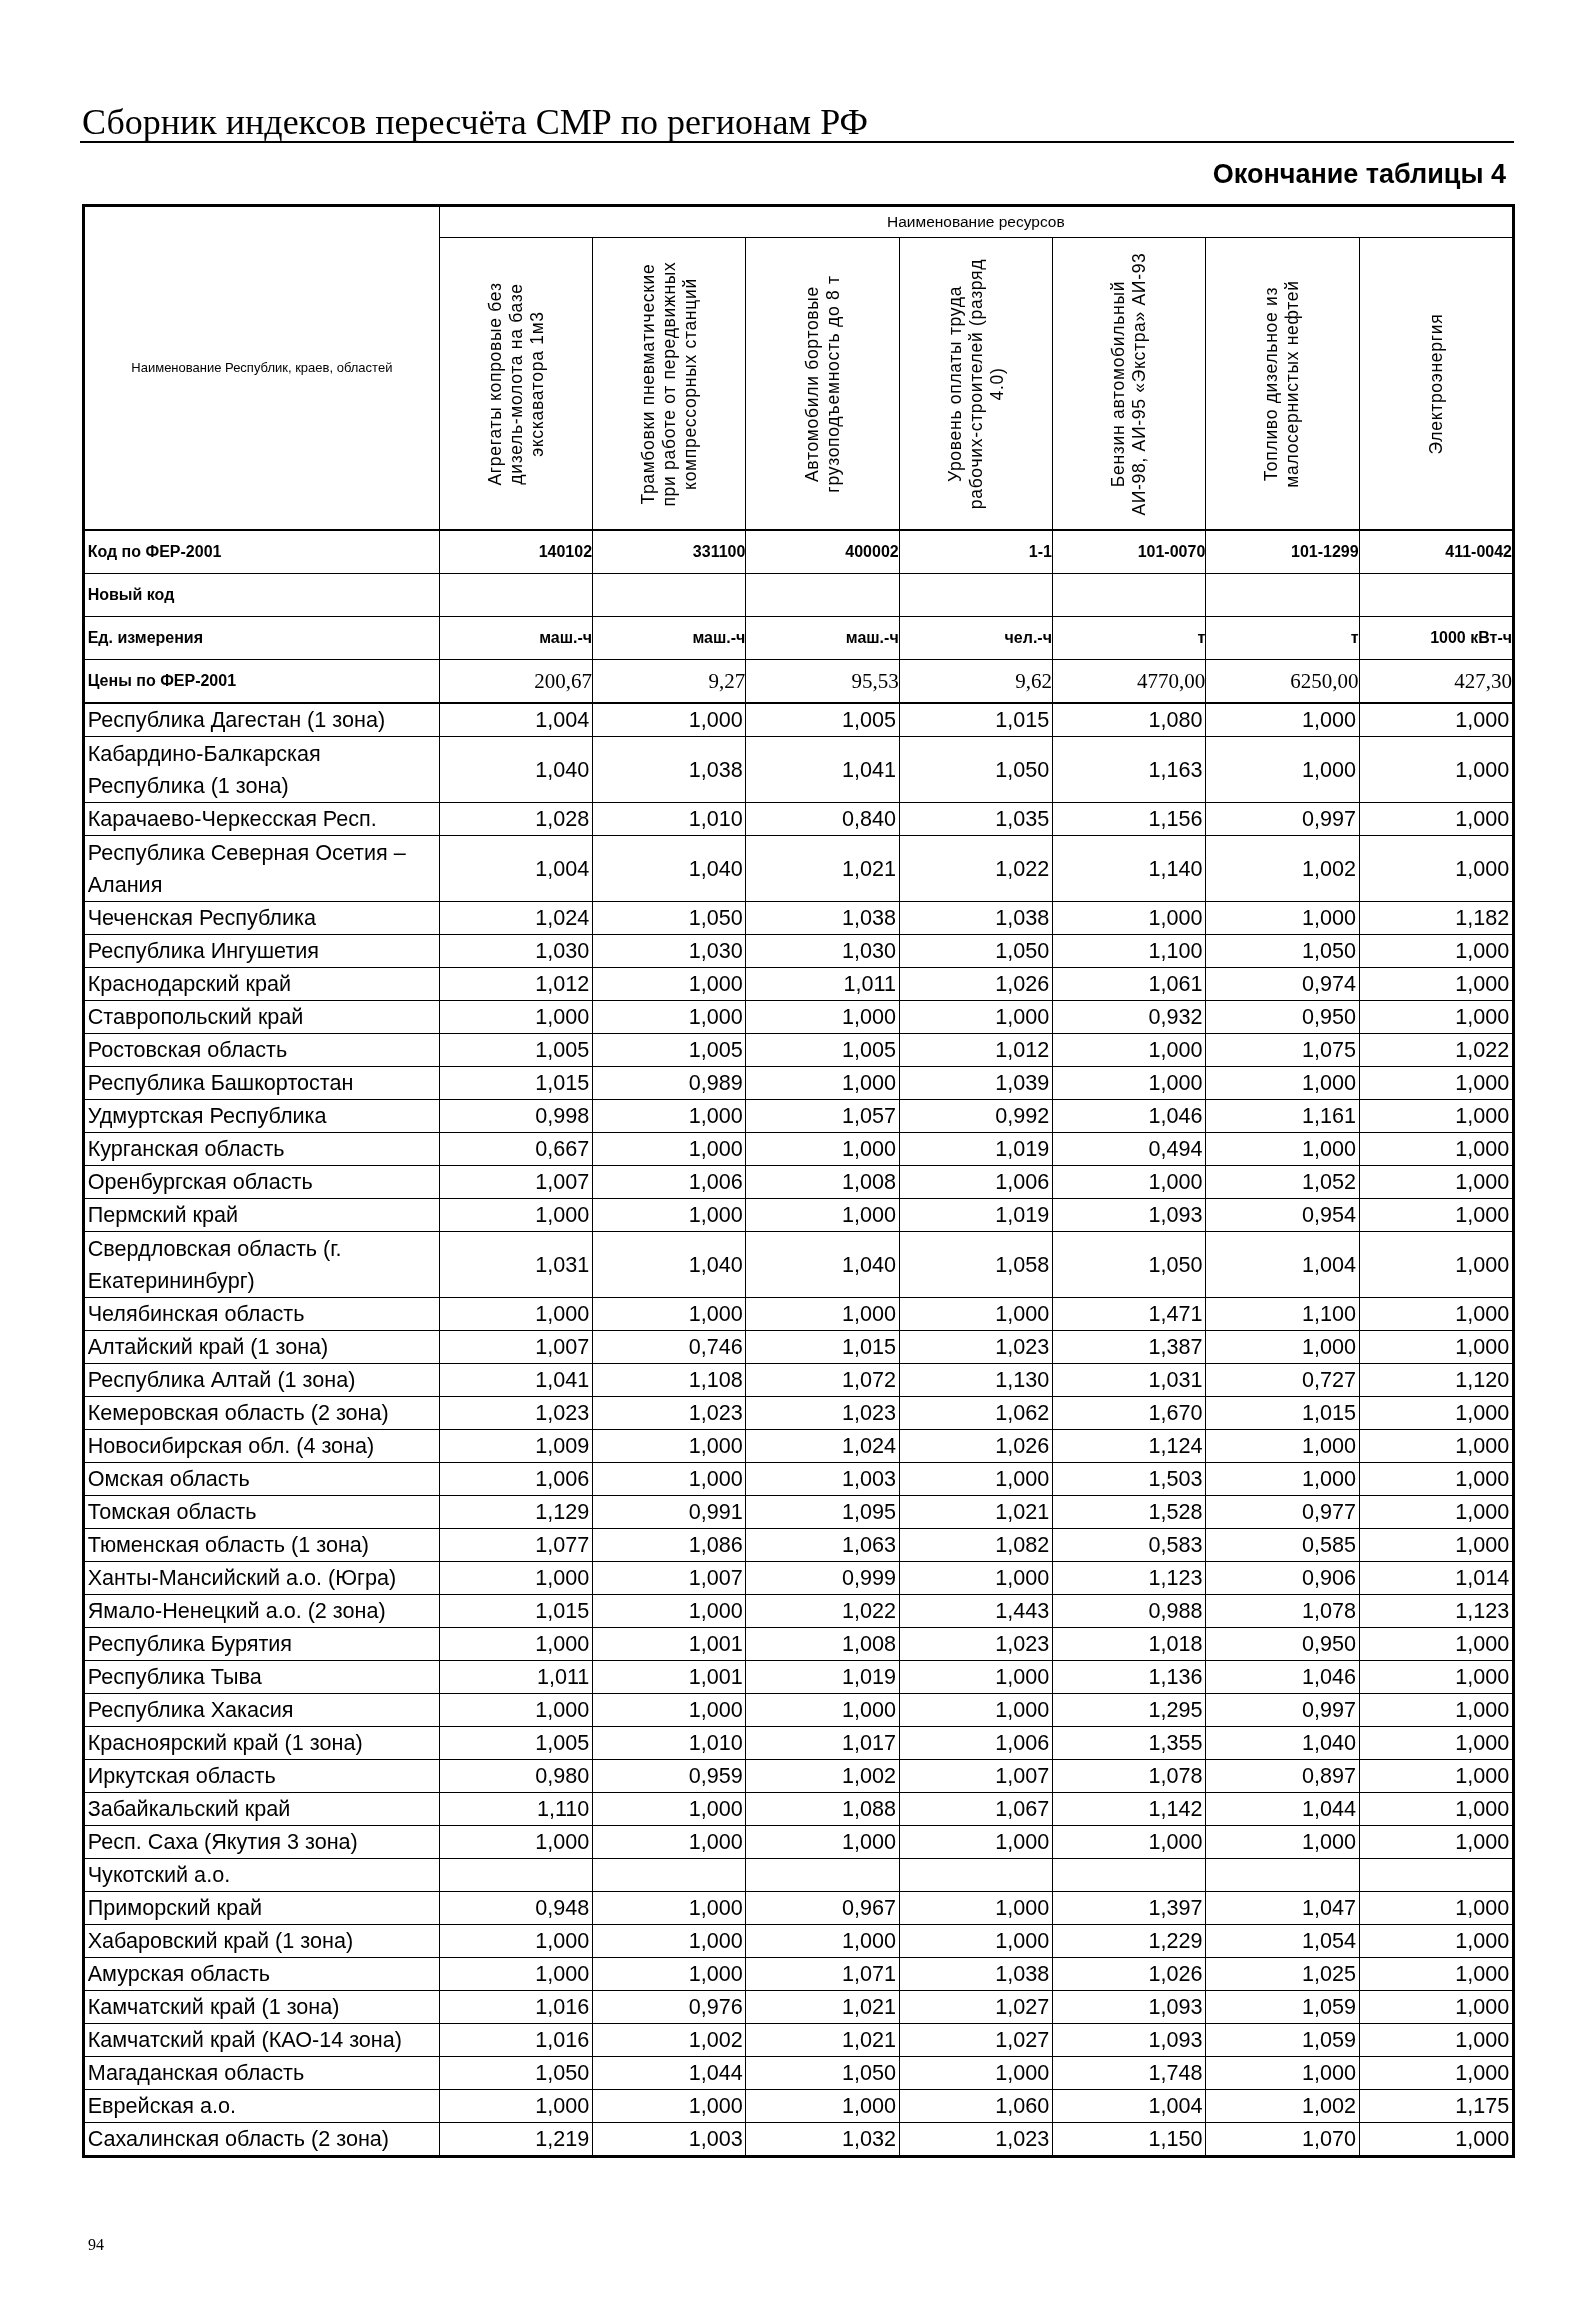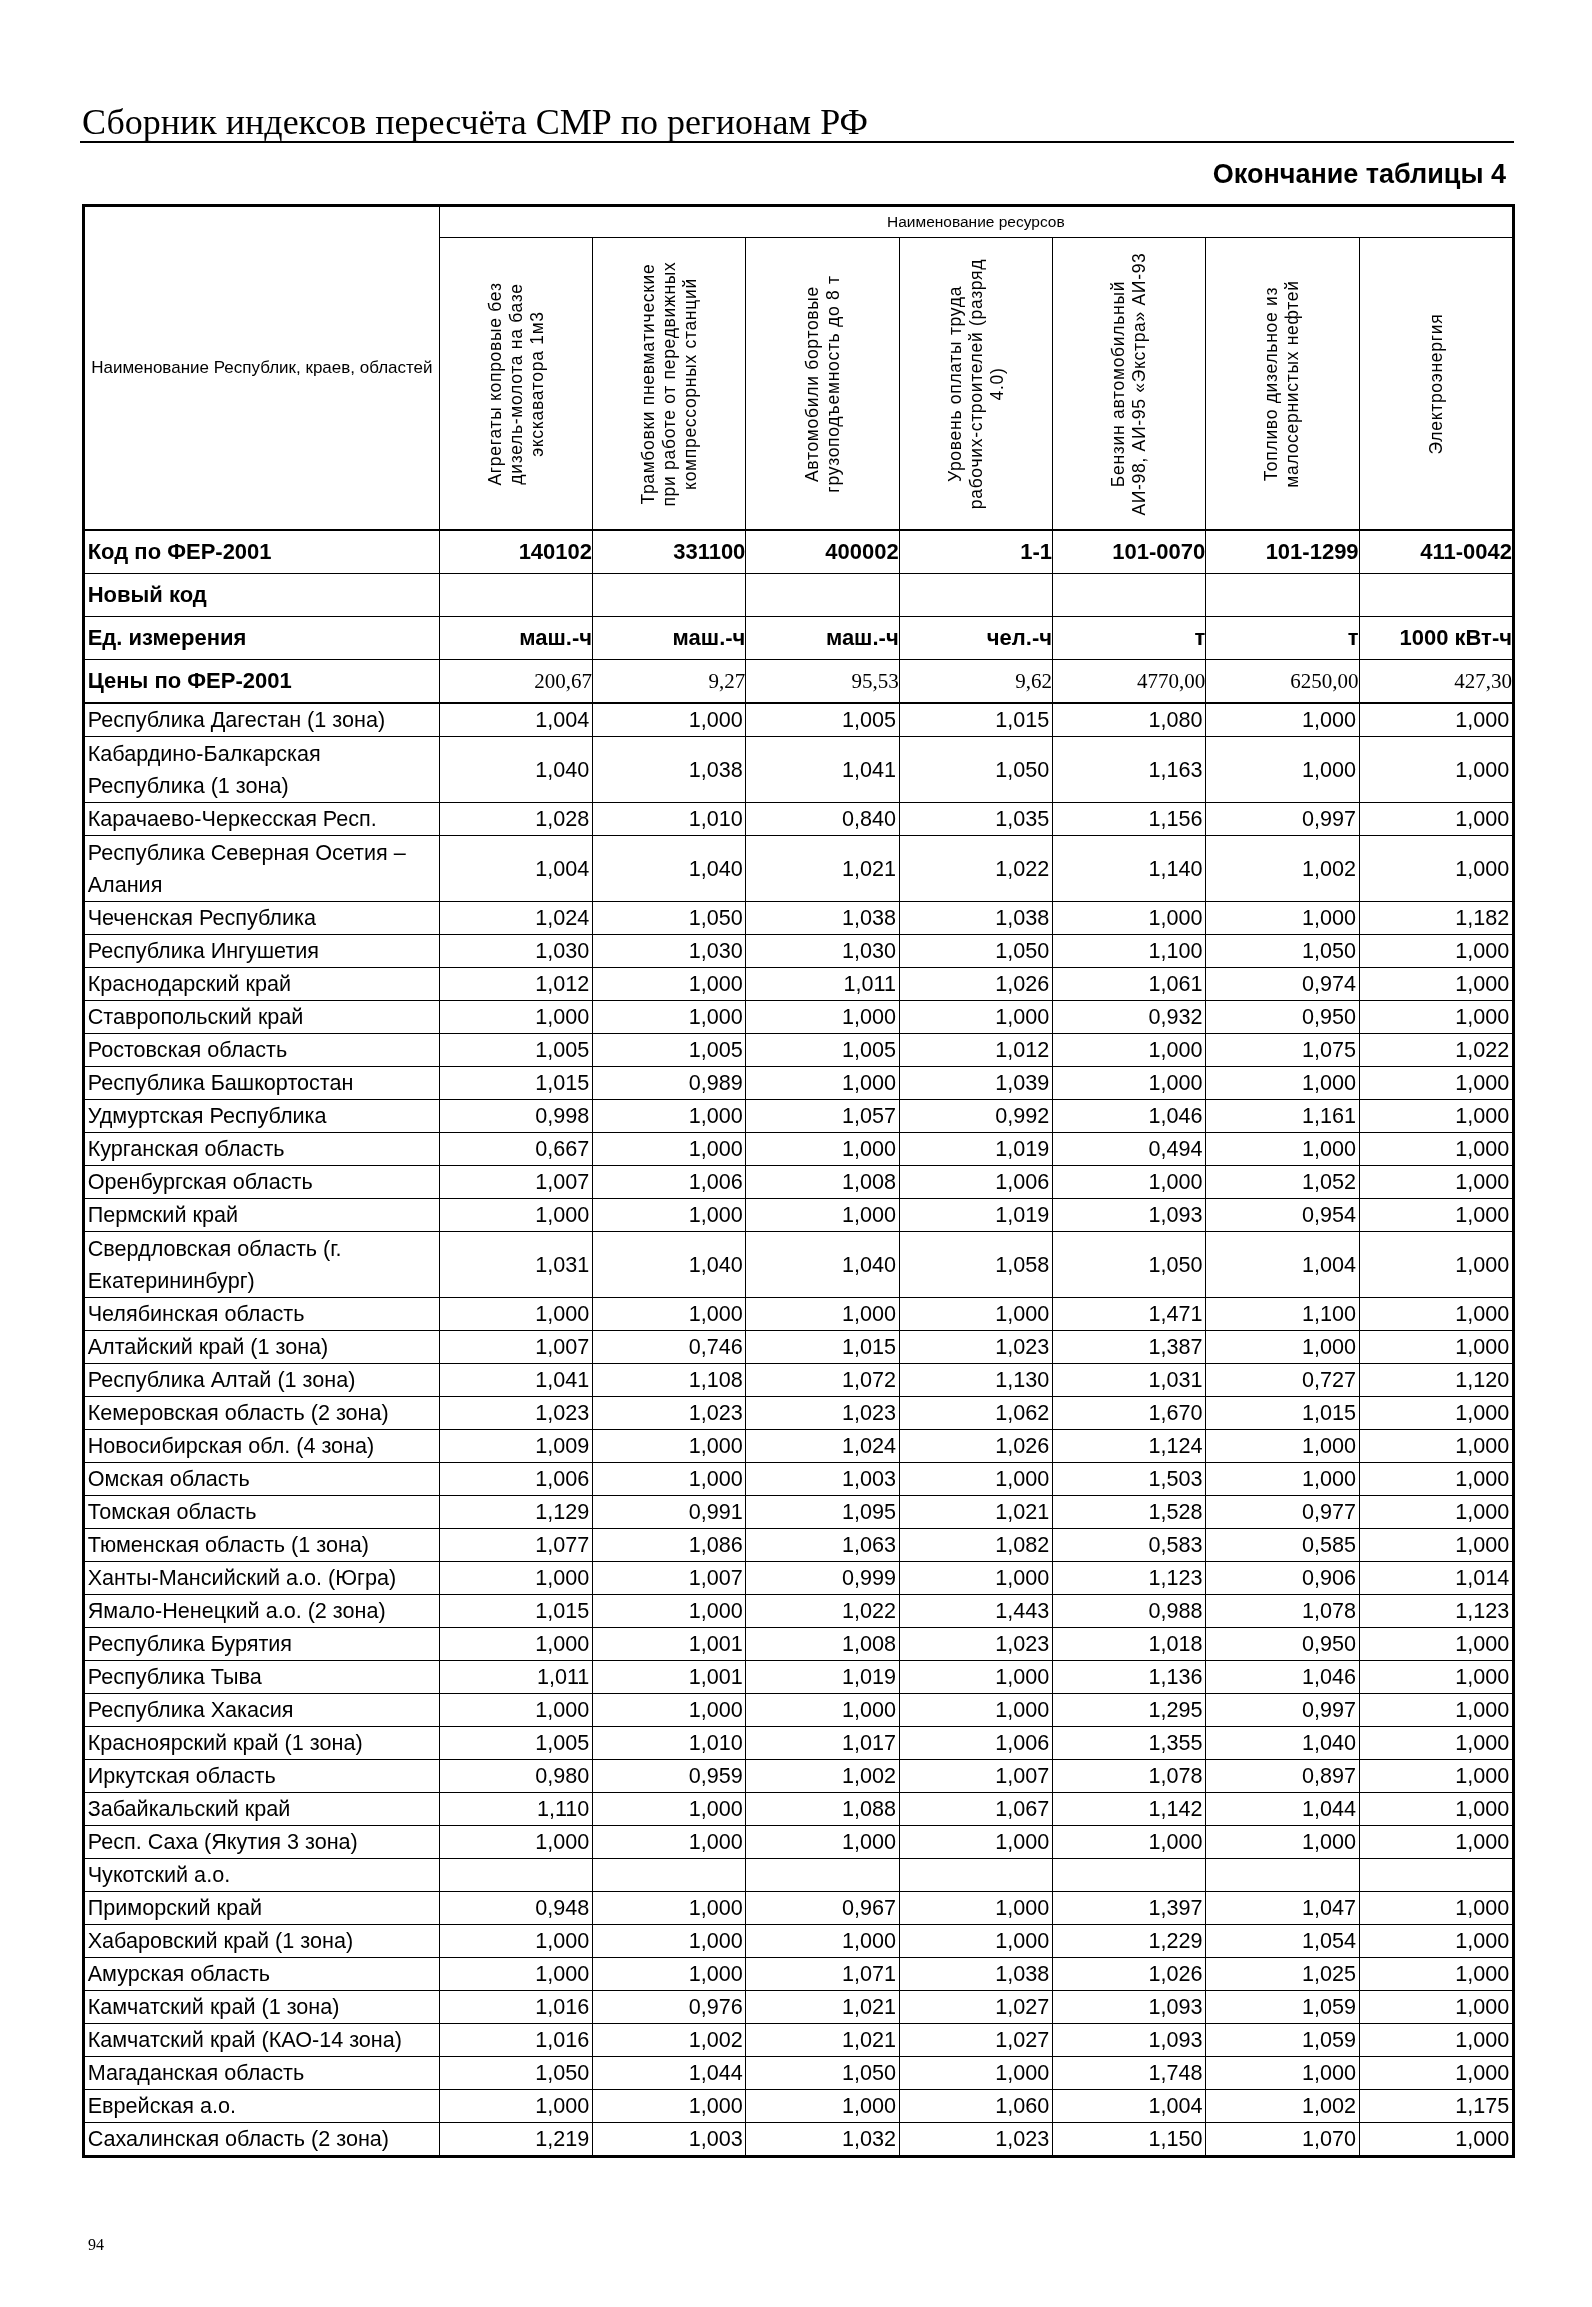--- a/index.html
+++ b/index.html
@@ -22,34 +22,34 @@
     border: 2.7px double #000;
   }
   table { border-collapse: collapse; width: 100%; table-layout: fixed; }
   col.c-name { width: 354px; }
   col.c-data { width: 153px; }
   td, th {
     border: 1px solid #000; padding: 0; margin: 0;
     font-family: "Liberation Sans", sans-serif;
   }
   .hdr-name {
-    font-weight: normal; font-size: 17px; line-height: 20px; text-align: center; vertical-align: middle;
+    font-weight: normal; font-size: 13px; line-height: 20px; text-align: center; vertical-align: middle;
   }
   .hdr-group {
     font-weight: normal; font-size: 15.5px; height: 30px; text-align: center; vertical-align: middle;
   }
   .hdr-res { height: 291px; position: relative; vertical-align: middle; }
   .hdr-res .rot {
     position: absolute; left: 50%; top: 50%;
     width: 270px; transform: translate(-50%, -50%) rotate(-90deg);
     text-align: center; font-size: 17.5px; line-height: 21px; font-weight: normal;
     letter-spacing: 0.7px;
   }
   tr.head-end td { border-top: 2.7px double #000; }
-  tr.meta td { height: 42px; font-weight: bold; font-size: 22px; }
+  tr.meta td { height: 42px; font-weight: bold; font-size: 16px; }
   tr.meta td.lbl { text-align: left; padding-left: 2.7px; }
   tr.meta td.val { text-align: right; }
   tr.meta.prices td.val { font-family: "Liberation Serif", serif; font-weight: normal; font-size: 21px; }
   tr.meta.prices td { border-bottom: 2.7px double #000; }
   tr.row td { height: 32px; font-size: 21.6px; line-height: 32px; }
   tr.row.tall td { height: 65px; }
   tr.row td.lbl { text-align: left; padding-left: 2.7px; line-height: 32px; }
   tr.row td.val { text-align: right; padding-right: 2.7px; }
   .page-number {
     position: absolute; left: 88px; top: 2236px;

